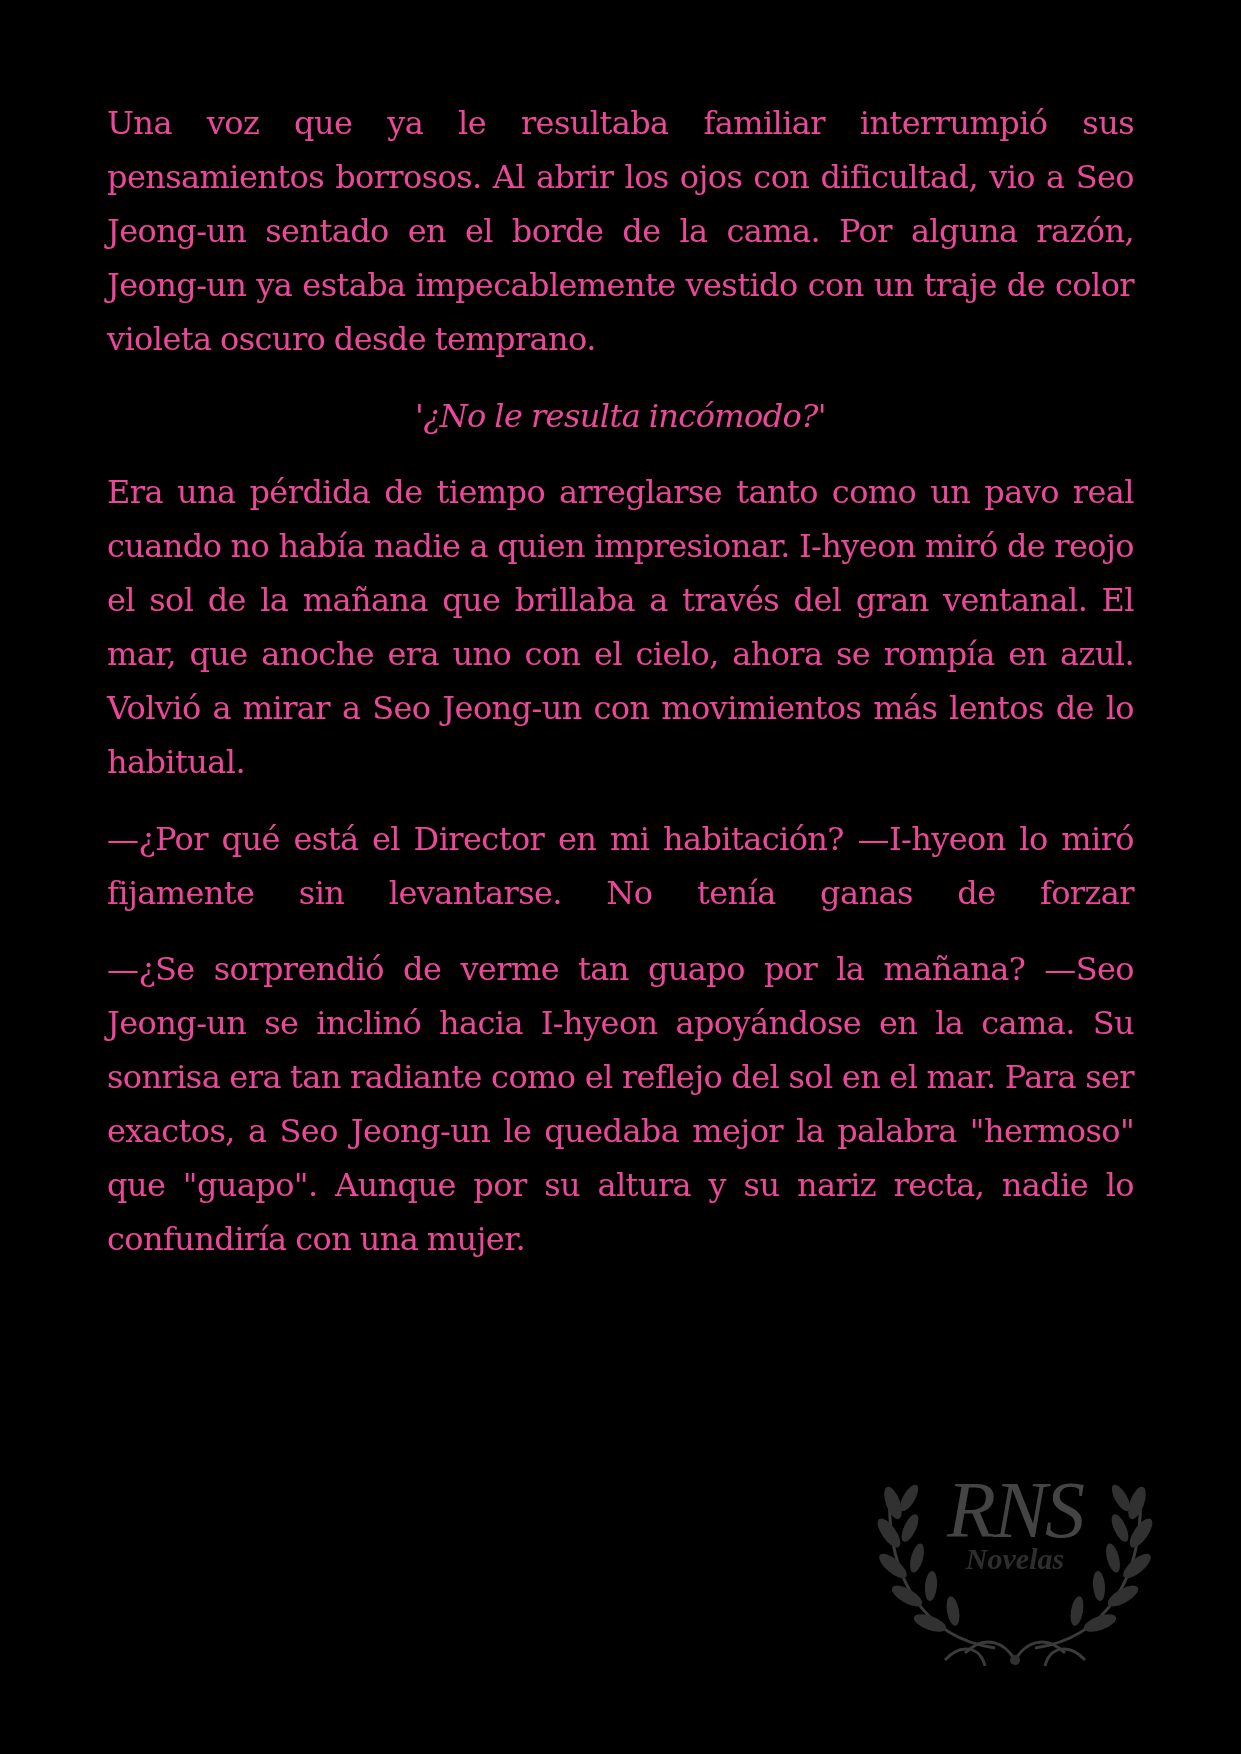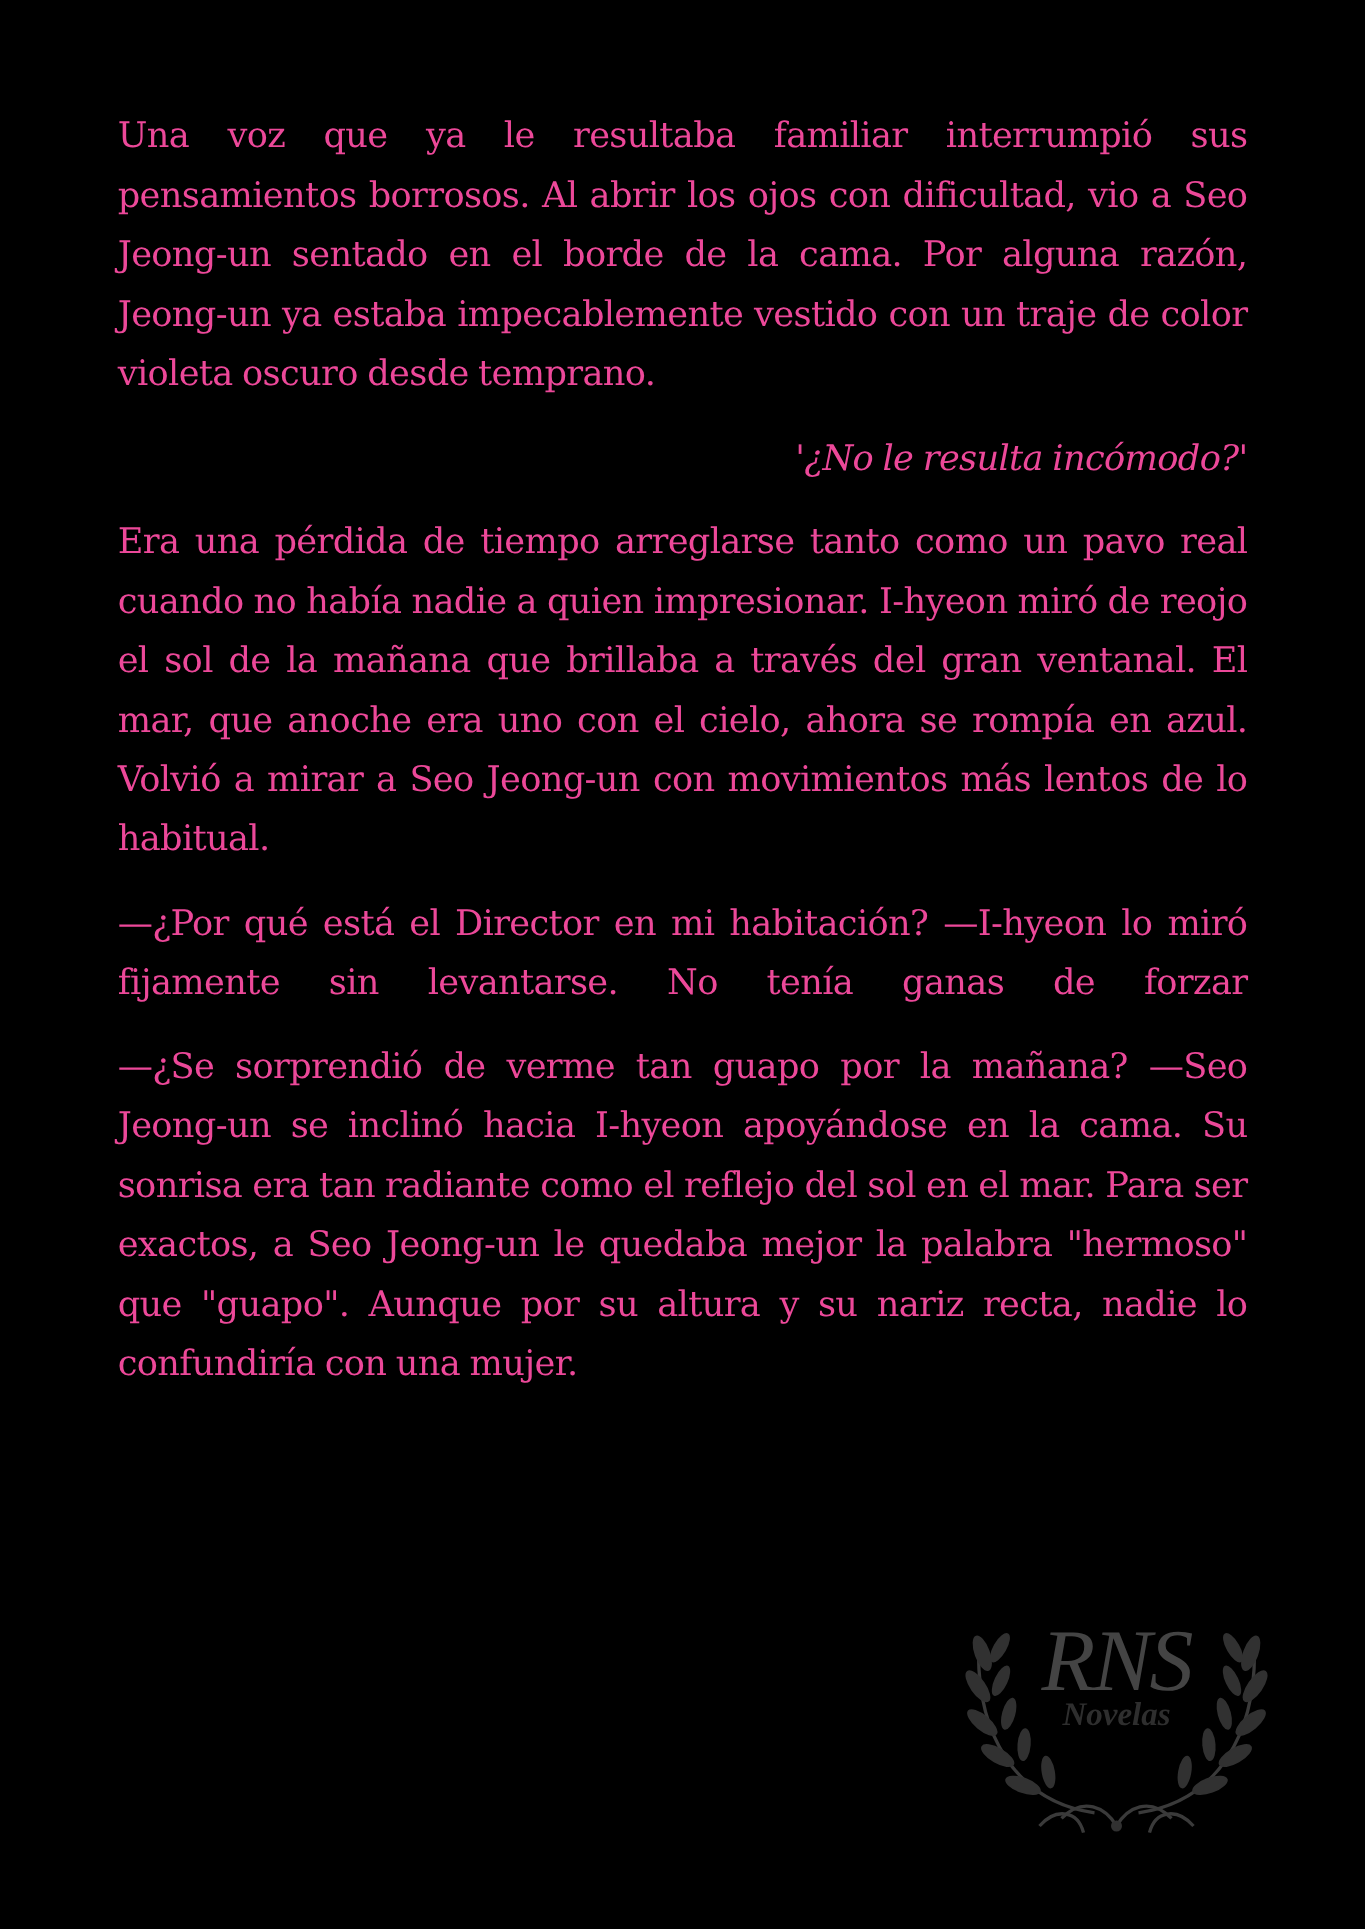--- a/index.html
+++ b/index.html
@@ -25,21 +25,21 @@
       letter-spacing: -0.6px;
       word-spacing: -1px;
     }
     .para {
       margin: 0 0 22.5px 0;
       text-align: justify;
       hyphens: none;
     }
     .para.italic {
       font-style: italic;
-      text-align: right;
+      text-align: center;
     }
     .watermark {
       position: absolute;
       left: 845px;
       top: 1428px;
       width: 340px;
       height: 250px;
       pointer-events: none;
       opacity: 0.55;
     }

